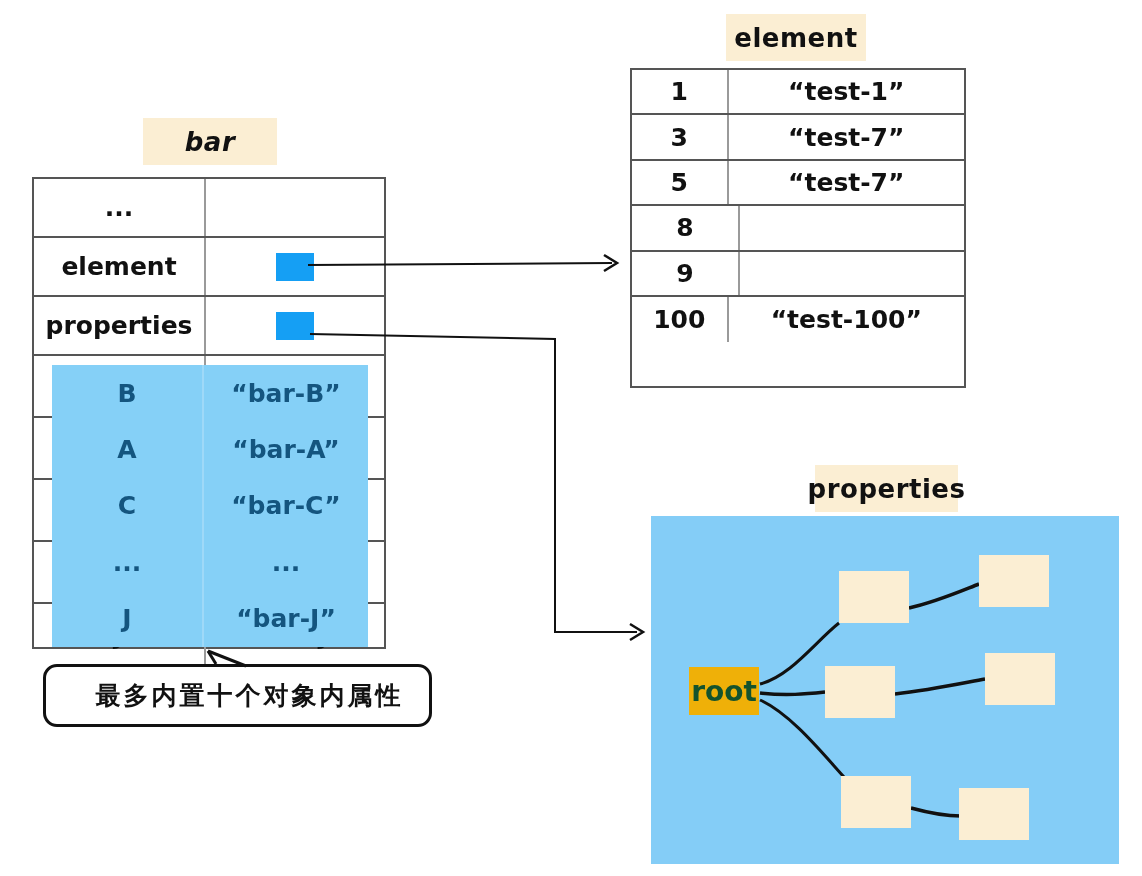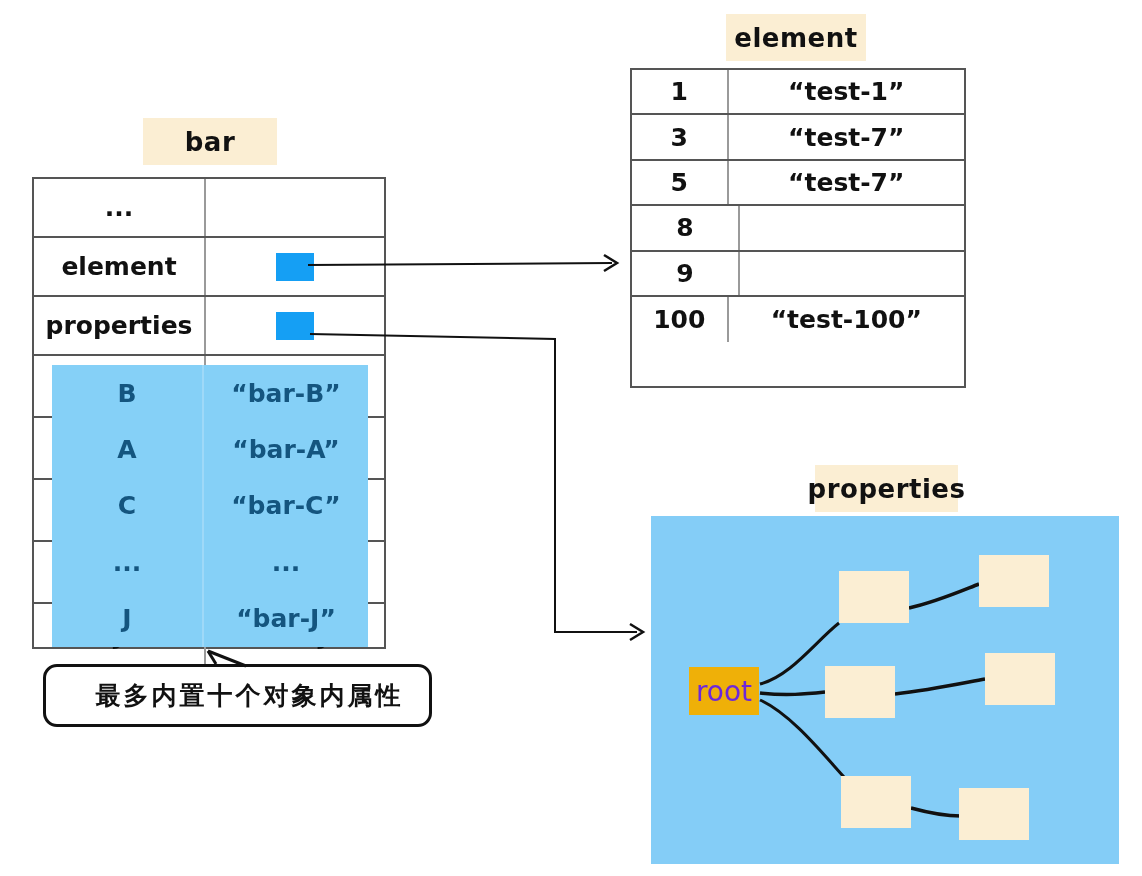--- a/index.html
+++ b/index.html
@@ -97,44 +97,44 @@
   .ocell.right { width: 164px; }
 
   
   #element-table { left: 630px; top: 68px; width: 336px; height: 320px; }
   #element-table .trow { height: 45.4px; }
   #element-table .tcell.left  { width: 108px; }
   #element-table .tcell.right { width: 264px; border-radius: 16px; }
   #element-table .tcell { font-size: 25px; font-weight: 600; }
 
   
-  #chip-bar        { left: 143px; top: 118px; width: 134px; height: 47px; }
+  #chip-bar        { left: 143px; top: 118px; width: 134px; height: 47px; font-style: italic; }
   #chip-element    { left: 726px; top: 14px;  width: 140px; height: 47px; }
   #chip-properties { left: 815px; top: 465px; width: 143px; height: 47px; }
 
   
   #properties-panel {
     position: absolute;
     left: 651px;
     top: 516px;
     width: 468px;
     height: 348px;
     background: #84cdf7;
   }
   .node-box {
     position: absolute;
     background: #fbeed3;
     box-sizing: border-box;
   }
   #root-node {
     position: absolute;
     background: #efb008;
-    color: #6d28d9;
+    color: #14532d;
     font-size: 28px;
-    font-weight: 400;
+    font-weight: 700;
     display: flex;
     align-items: center;
     justify-content: center;
     box-sizing: border-box;
   }
 
   
   #callout {
     position: absolute;
     left: 43px;

